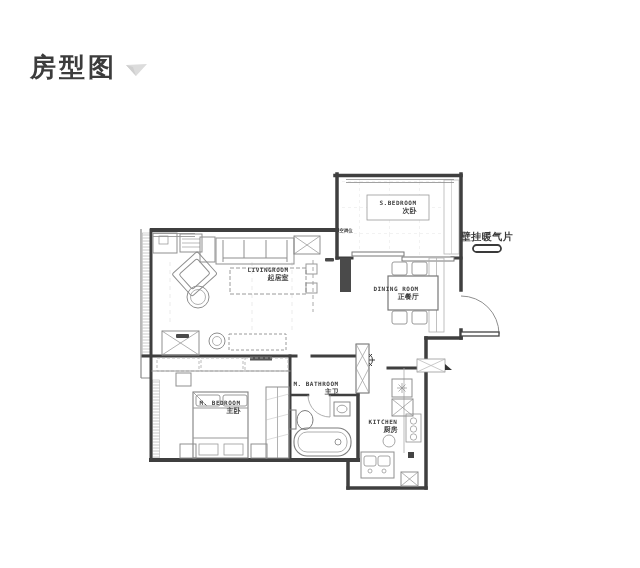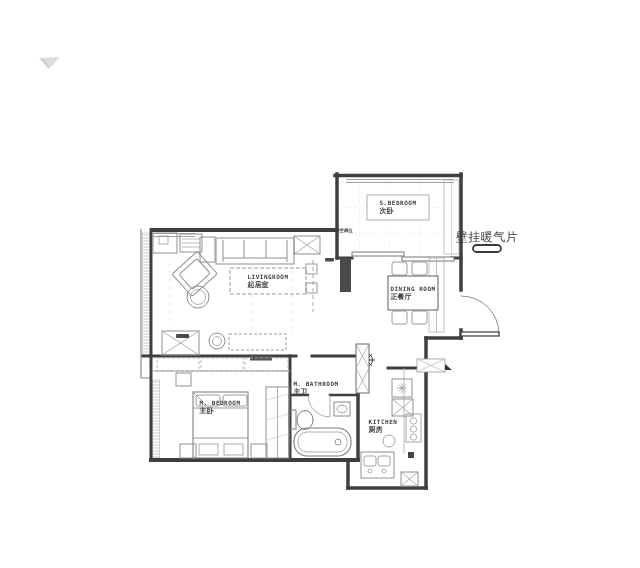--- a/index.html
+++ b/index.html
@@ -2,36 +2,37 @@
 <html><head>
 <meta charset="utf-8">
 <style>
   html,body{margin:0;padding:0;background:#fff;}
   .page{position:relative;width:640px;height:568px;background:#fff;overflow:hidden;
         font-family:"Liberation Sans",sans-serif;}
   .title-row{position:absolute;left:30px;top:50px;display:flex;align-items:center;}
   .page-title{font-size:26px;font-weight:700;color:#3c3c3c;letter-spacing:3px;}
   .chevron{margin-left:8px;margin-top:6px;}
   .plan-svg{position:absolute;left:0;top:0;}
-  .lbl{position:absolute;transform:translate(-50%,-50%);text-align:left;
+  .lbl{position:absolute;transform:translate(-50%,-50%);text-align:right;
        color:#3f3f3f;font-family:"DejaVu Sans Mono","DejaVu Sans",monospace,sans-serif;
        line-height:1.25;white-space:nowrap;pointer-events:none;}
   .lbl .en{display:block;font-size:6px;font-weight:700;letter-spacing:.5px;}
   .lbl .cn{display:block;font-size:7px;font-weight:700;}
   .ann{position:absolute;transform:translate(-50%,-50%);color:#3a3a3a;
        font-family:"DejaVu Sans","Liberation Sans",sans-serif;white-space:nowrap;}
-  .ann-radiator{font-size:12px;font-weight:400;letter-spacing:.5px;text-align:right;}
+  .ann-radiator{font-size:10px;font-weight:700;letter-spacing:.5px;text-align:right;}
   .ann-ac{font-size:4.5px;font-weight:700;}
 </style>
 </head>
 <body>
 
 <div class="page">
 
   <div class="title-row">
+    <div class="page-title">房型图</div>
     <svg class="chevron" width="24" height="16" viewBox="0 0 24 16">
       <polygon points="1,2 22,1 11,13" fill="#dcdcdc"></polygon>
       <polygon points="1,2 11,13 8,4" fill="#cfcfcf"></polygon>
     </svg>
   </div>
 
   <svg class="plan-svg" width="640" height="568" viewBox="0 0 640 568">
     <defs>
       <pattern id="hatchH" width="4" height="3" patternUnits="userSpaceOnUse">
         <line x1="0" y1="1" x2="4" y2="1" stroke="#bcbcbc" stroke-width="0.8"></line>
@@ -221,25 +222,25 @@
     <g fill="#4a4a4a">
       <rect x="176" y="334" width="13" height="4" rx="1"></rect>
       <rect x="325" y="258" width="9" height="3.5" rx="1"></rect>
     </g>
   </svg>
 
   <div class="lbl" style="left:398px;top:207px">
     <span class="en">S.BEDROOM</span>
     <span class="cn">次卧</span>
   </div>
-  <div class="lbl" style="left:268px;top:281px">
+  <div class="lbl" style="left:268px;top:274px">
     <span class="en">LIVINGROOM</span>
     <span class="cn">起居室</span>
   </div>
-  <div class="lbl" style="left:413px;top:293px">
+  <div class="lbl" style="left:396px;top:293px">
     <span class="en">DINING ROOM</span>
     <span class="cn">正餐厅</span>
   </div>
   <div class="lbl" style="left:220px;top:407px">
     <span class="en">M. BEDROOM</span>
     <span class="cn">主卧</span>
   </div>
   <div class="lbl" style="left:316px;top:388px">
     <span class="en">M. BATHROOM</span>
     <span class="cn">主卫</span>

